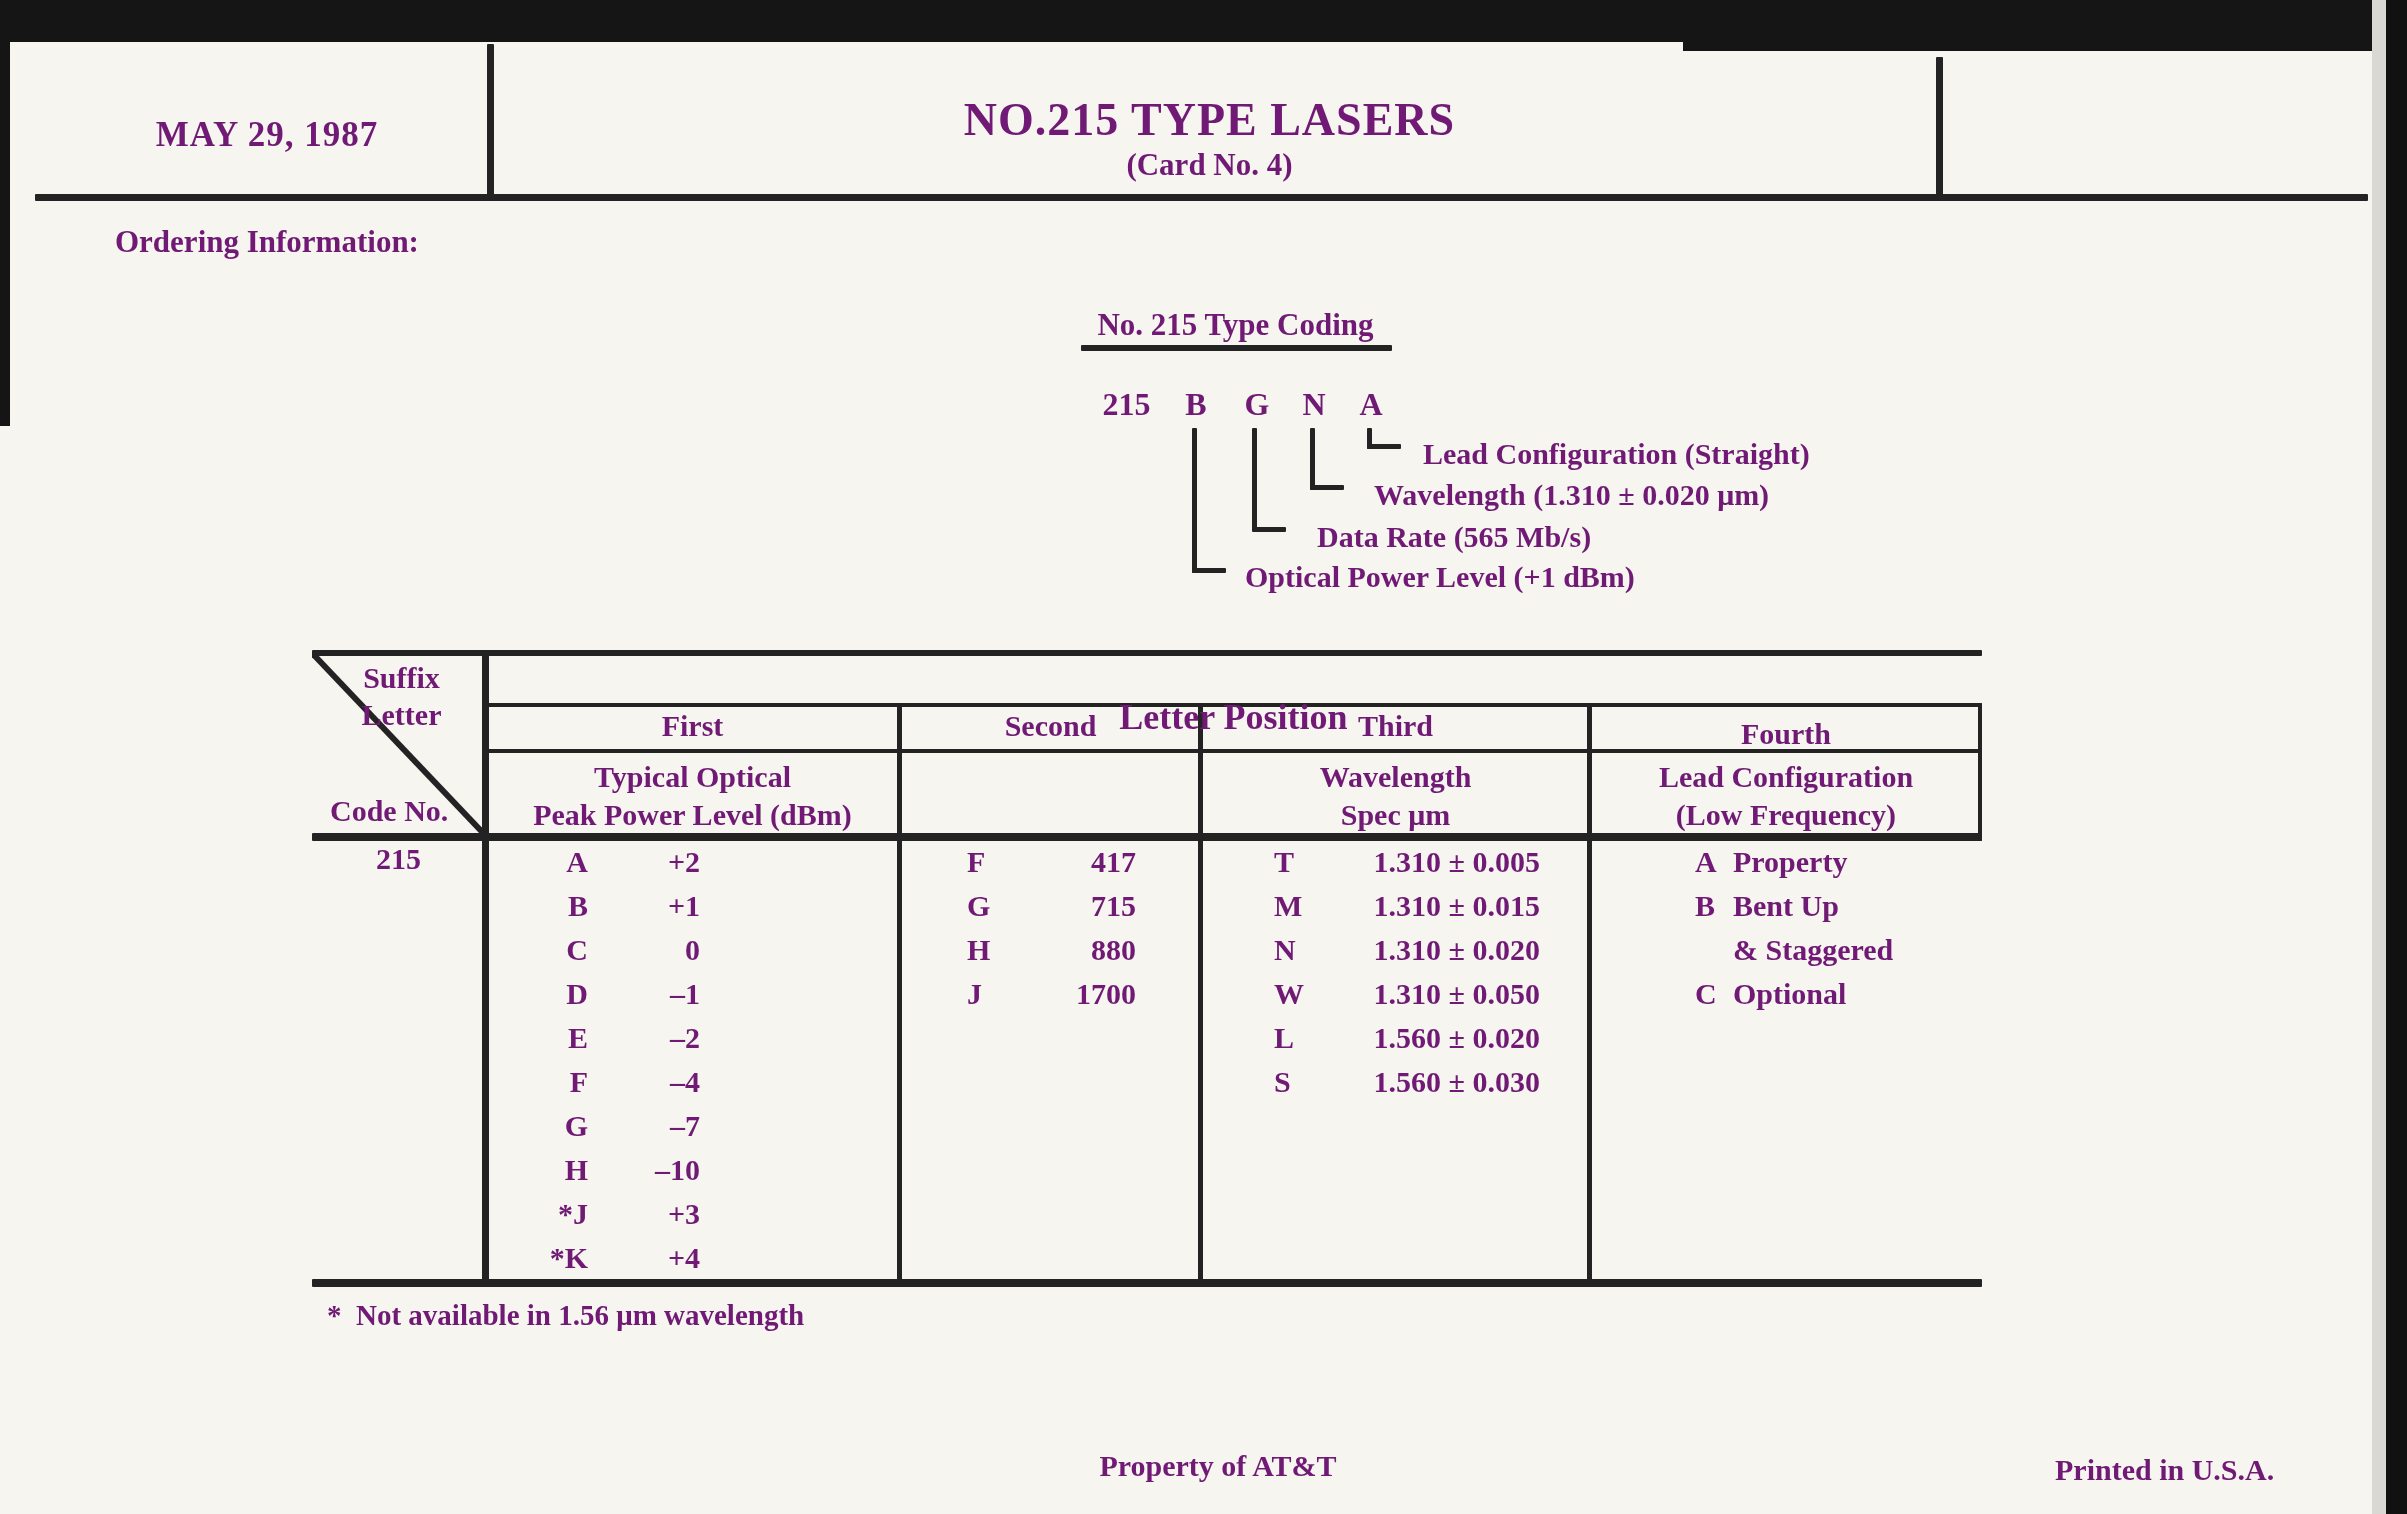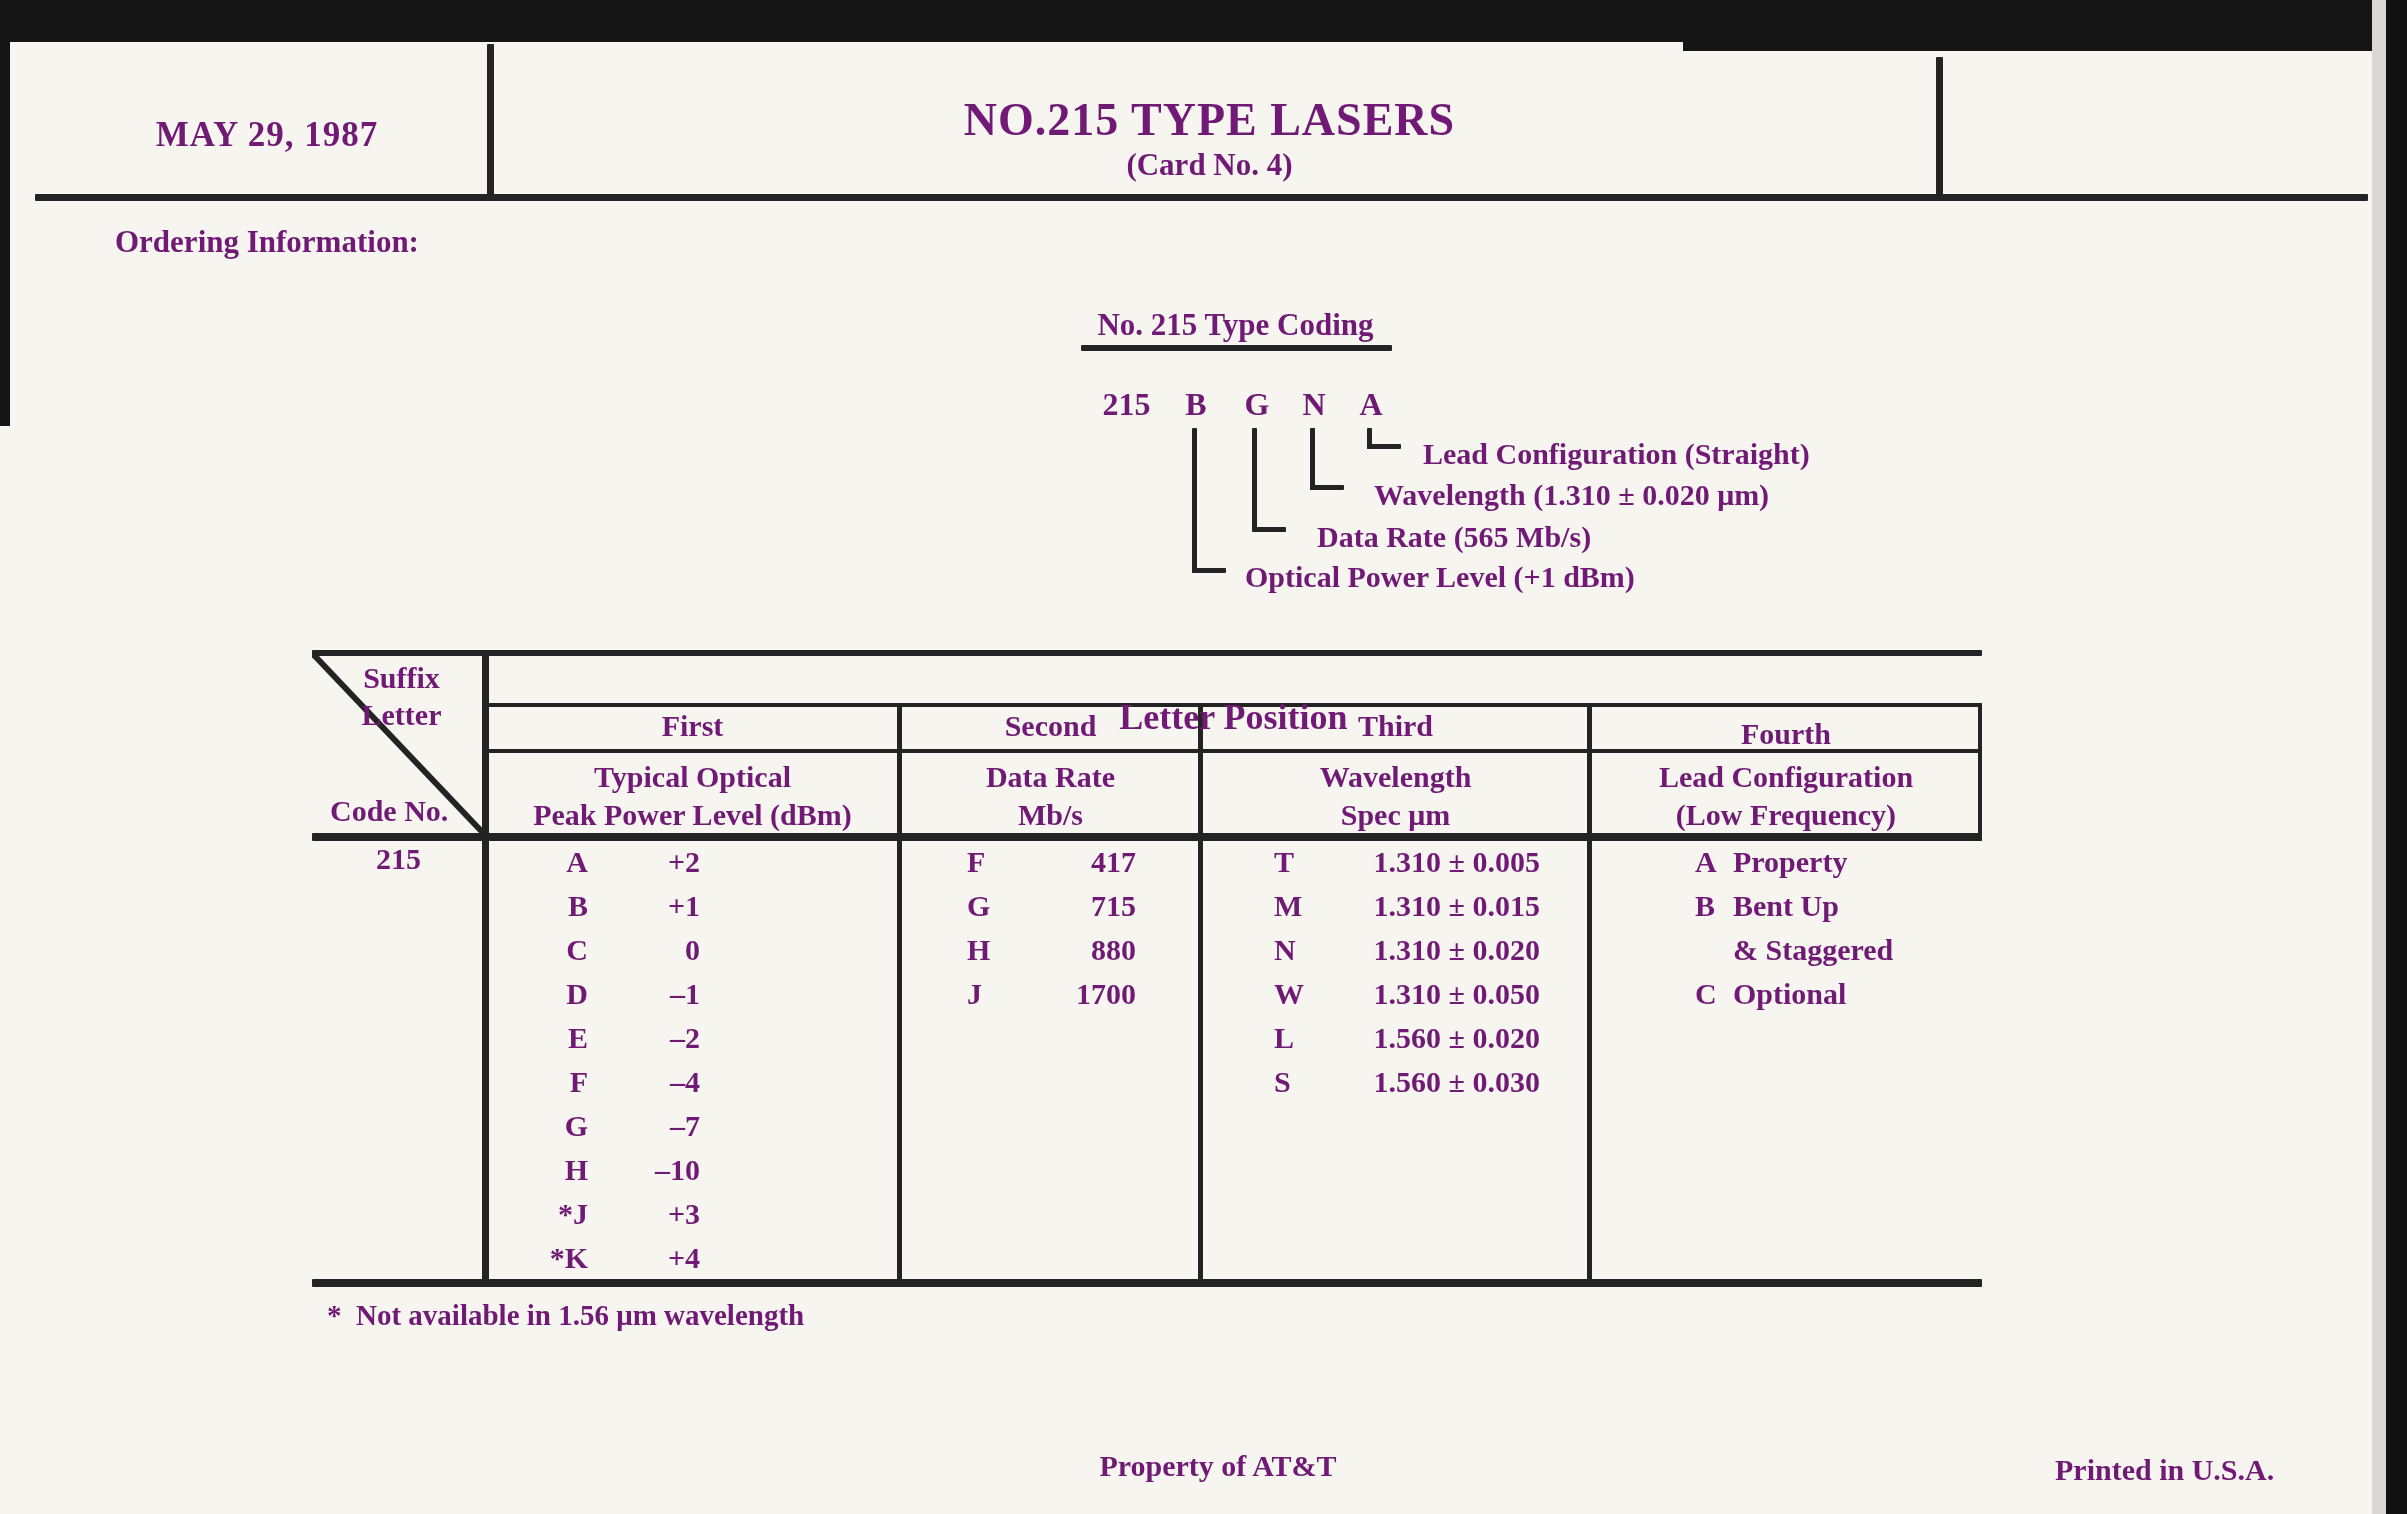--- a/index.html
+++ b/index.html
@@ -103,24 +103,20 @@
 
   <div class="abs pos ctr" style="left:485px;width:415px;">First</div>
   <div class="abs pos ctr" style="left:900px;width:301px;">Second</div>
   <div class="abs pos ctr" style="left:1201px;width:389px;">Third</div>
   <div class="abs pos ctr" style="left:1590px;width:392px;margin-top:8px;">Fourth</div>
 
   <div class="abs sub2 ctr" style="left:485px;width:415px;">
     <div>Typical Optical</div>
     <div>Peak Power Level (dBm)</div>
   </div>
-  <div class="abs sub2 ctr" style="left:900px;width:301px;">
-    <div>Data Rate</div>
-    <div>Mb/s</div>
-  </div>
   <div class="abs sub2 ctr" style="left:1201px;width:389px;">
     <div>Wavelength</div>
     <div>Spec μm</div>
   </div>
   <div class="abs sub2 ctr" style="left:1590px;width:392px;">
     <div>Lead Configuration</div>
     <div>(Low Frequency)</div>
   </div>
 
   <div class="abs codeval ctr">215</div>

